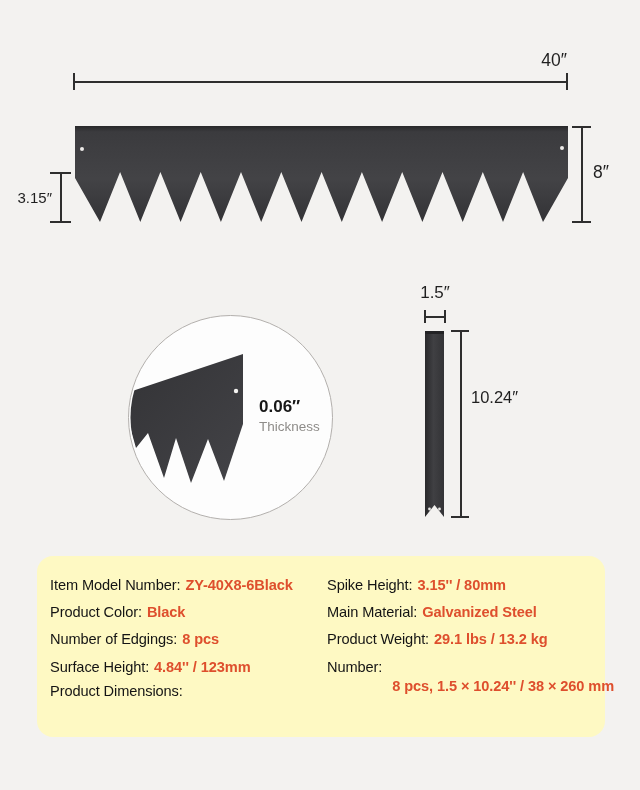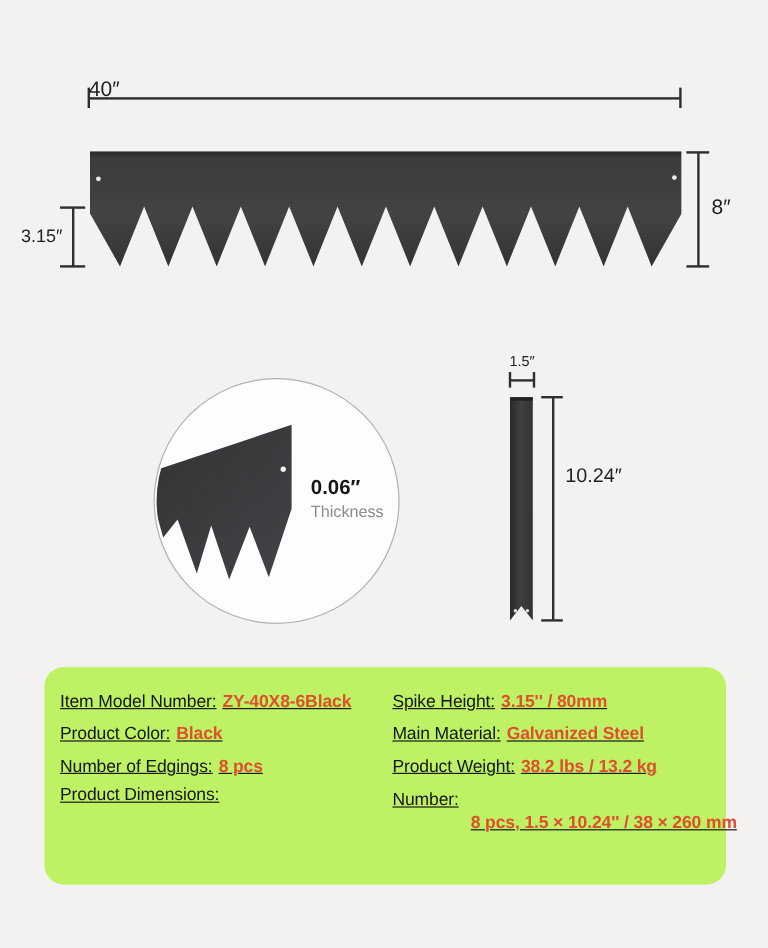--- a/index.html
+++ b/index.html
@@ -6,37 +6,37 @@
   #canvas{
     position:relative;width:640px;height:790px;overflow:hidden;
     background:#f3f2f0;
     font-family:"Liberation Sans", sans-serif;
     color:#1c1c1c;
   }
   .abs{position:absolute;}
   
   .dline{position:absolute;background:#2e2e2e;}
   .dlabel{position:absolute;color:#1f1f1f;white-space:nowrap;}
-  .w-label{left:74px;top:64px;width:493px;text-align:left;font-size:17.5px;}
+  .w-label{left:74px;top:50px;width:493px;text-align:right;font-size:17.5px;}
   .h-label{left:593px;top:162px;font-size:17.5px;}
   .s-label{left:6px;top:189px;width:46px;text-align:right;font-size:15px;}
-  .cw-label{left:400px;top:283px;width:70px;text-align:center;font-size:12px;margin-top:11px;}
+  .cw-label{left:400px;top:283px;width:70px;text-align:center;font-size:17px;}
   .ch-label{left:471px;top:388px;font-size:16.5px;}
   
   .detail-circle{
     position:absolute;left:128px;top:315px;width:205px;height:205px;
     border-radius:50%;background:#fdfdfd;border:1px solid #b3b0ad;box-sizing:border-box;
   }
   .t-value{left:259px;top:397px;font-size:17px;font-weight:700;color:#171717;text-align:center;}
   .t-caption{left:259px;top:419px;font-size:13.5px;color:#8e8c89;font-weight:400;}
   
   .spec-panel{
     position:absolute;left:37px;top:556px;width:568px;height:181px;
-    background:#bef264;border-radius:16px;box-sizing:border-box;
-    padding:15px 0 0 13px;display:flex;text-decoration:underline;
+    background:#fef9c3;border-radius:16px;box-sizing:border-box;
+    padding:15px 0 0 13px;display:flex;
   }
   .spec-col-left{width:277px;flex:0 0 auto;}
   .spec-col-right{flex:1;}
   .spec-row{
     height:27.4px;display:flex;align-items:center;white-space:nowrap;
     font-size:14.6px;letter-spacing:-0.1px;
   }
   .spec-label{color:#141414;font-weight:400;}
   .spec-value{color:#de4f2d;font-weight:700;margin-left:5px;}
   .gap-lg .spec-value{margin-left:10px;margin-top:38px;}
@@ -139,36 +139,40 @@
         <span class="spec-value">ZY-40X8-6Black</span>
       </div>
       <div class="spec-row">
         <span class="spec-label">Product Color:</span>
         <span class="spec-value">Black</span>
       </div>
       <div class="spec-row">
         <span class="spec-label">Number of Edgings:</span>
         <span class="spec-value">8 pcs</span>
       </div>
+      <div class="spec-row">
+        <span class="spec-label">Surface Height:</span>
+        <span class="spec-value">4.84'' / 123mm</span>
+      </div>
       <div class="spec-row-multi">
         <span class="spec-label">Product Dimensions:</span>
       </div>
     </div>
     <div class="spec-col-right">
       <div class="spec-row">
         <span class="spec-label">Spike Height:</span>
         <span class="spec-value">3.15'' / 80mm</span>
       </div>
       <div class="spec-row">
         <span class="spec-label">Main Material:</span>
         <span class="spec-value">Galvanized Steel</span>
       </div>
       <div class="spec-row">
         <span class="spec-label">Product Weight:</span>
-        <span class="spec-value">38.2 lbs / 13.2 kg</span>
+        <span class="spec-value">29.1 lbs / 13.2 kg</span>
       </div>
       <div class="spec-row gap-lg">
         <span class="spec-label">Number:</span>
         <span class="spec-value">8 pcs, 1.5 × 10.24'' / 38 × 260 mm</span>
       </div>
     </div>
   </div>
 
 </div>
 

